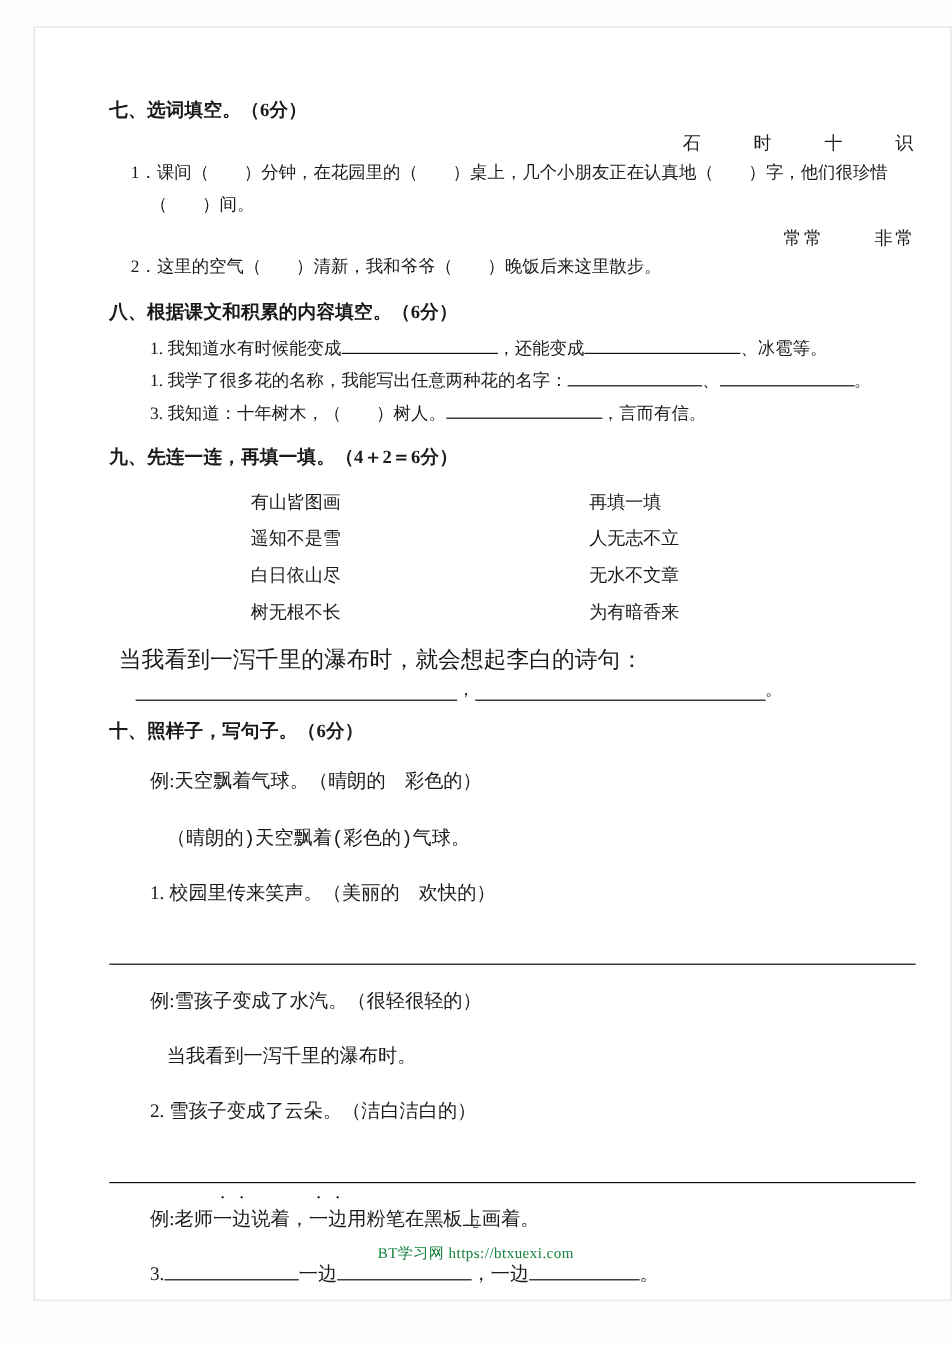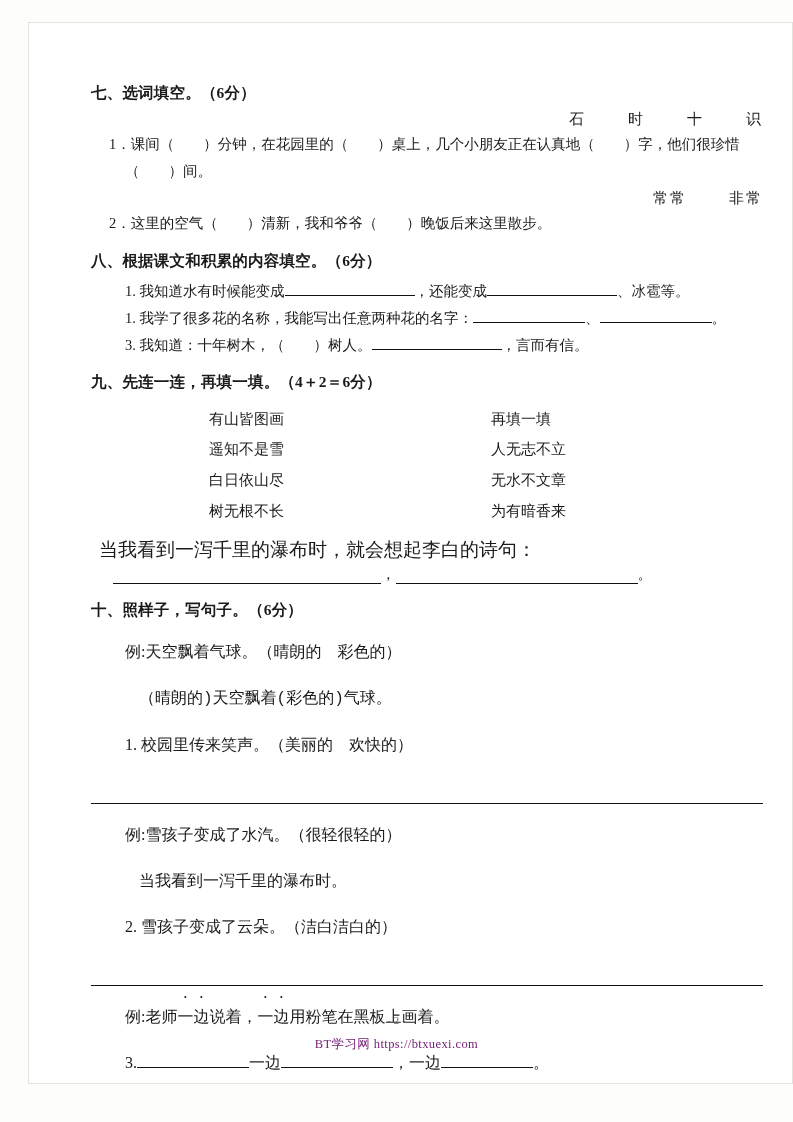--- a/index.html
+++ b/index.html
@@ -130,21 +130,21 @@
     font-size: 17px;
     line-height: 1;
   }
   .footer {
     position: absolute;
     left: 0;
     top: 1036px;
     width: 793px;
     text-align: center;
     font-size: 12.5px;
-    color: #701a75;
+    color: #15803d;
     letter-spacing: 0.4px;
   }
   .pagenum {
     position: absolute;
     left: 0;
     top: 1014px;
     width: 793px;
     text-align: center;
     font-size: 11px;
     color: #666;

